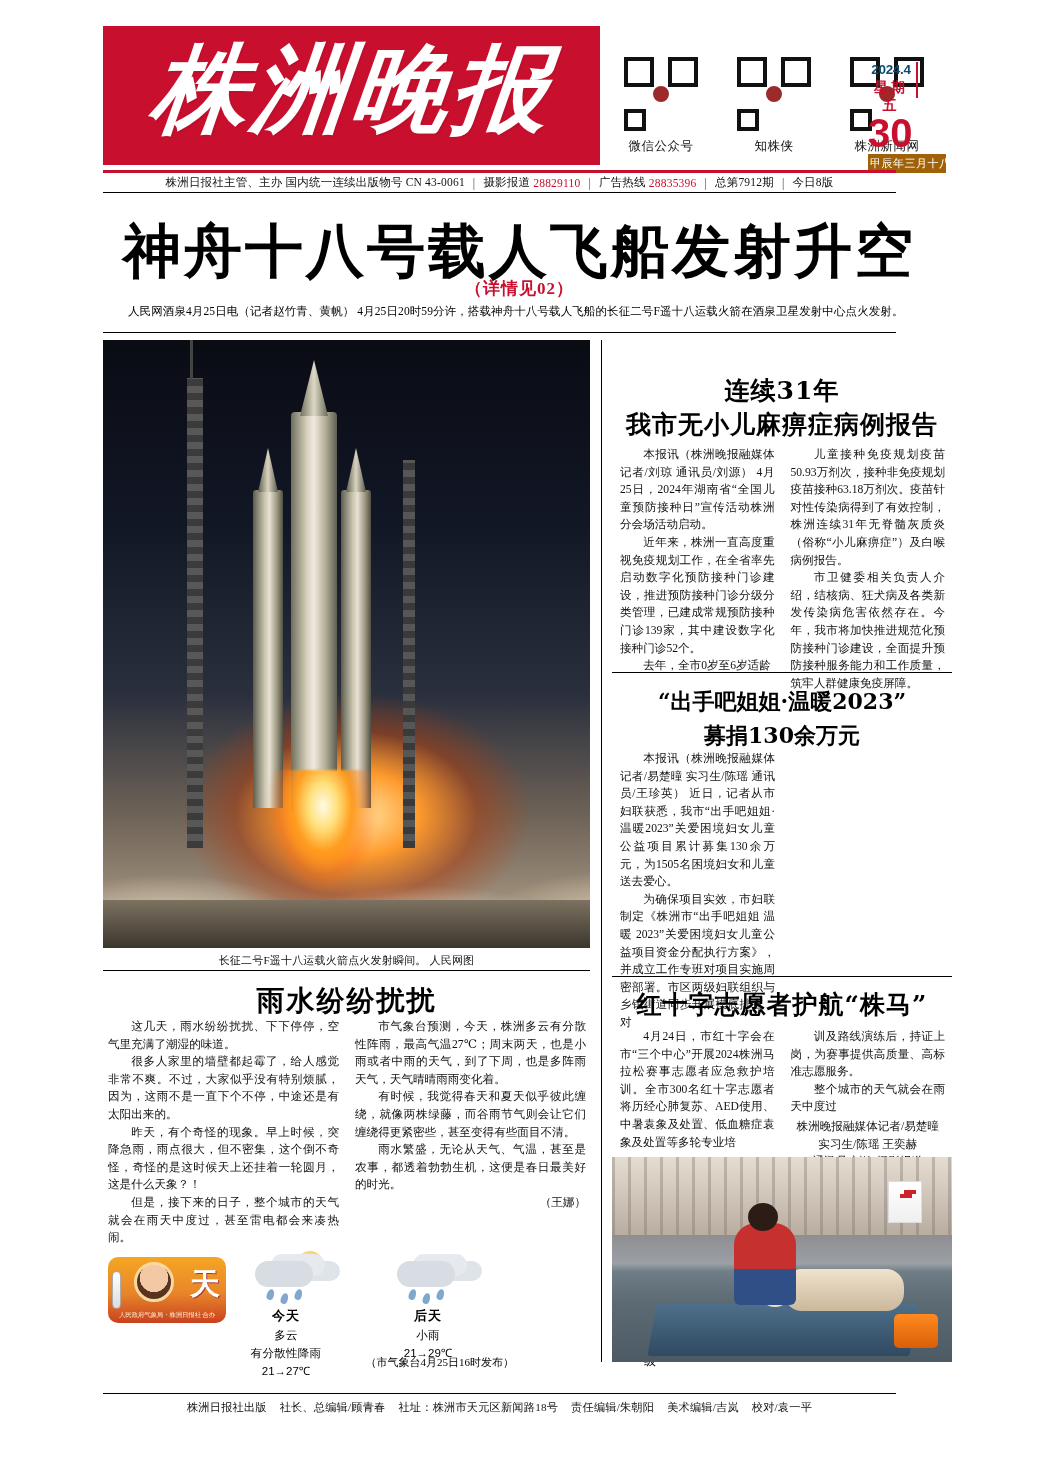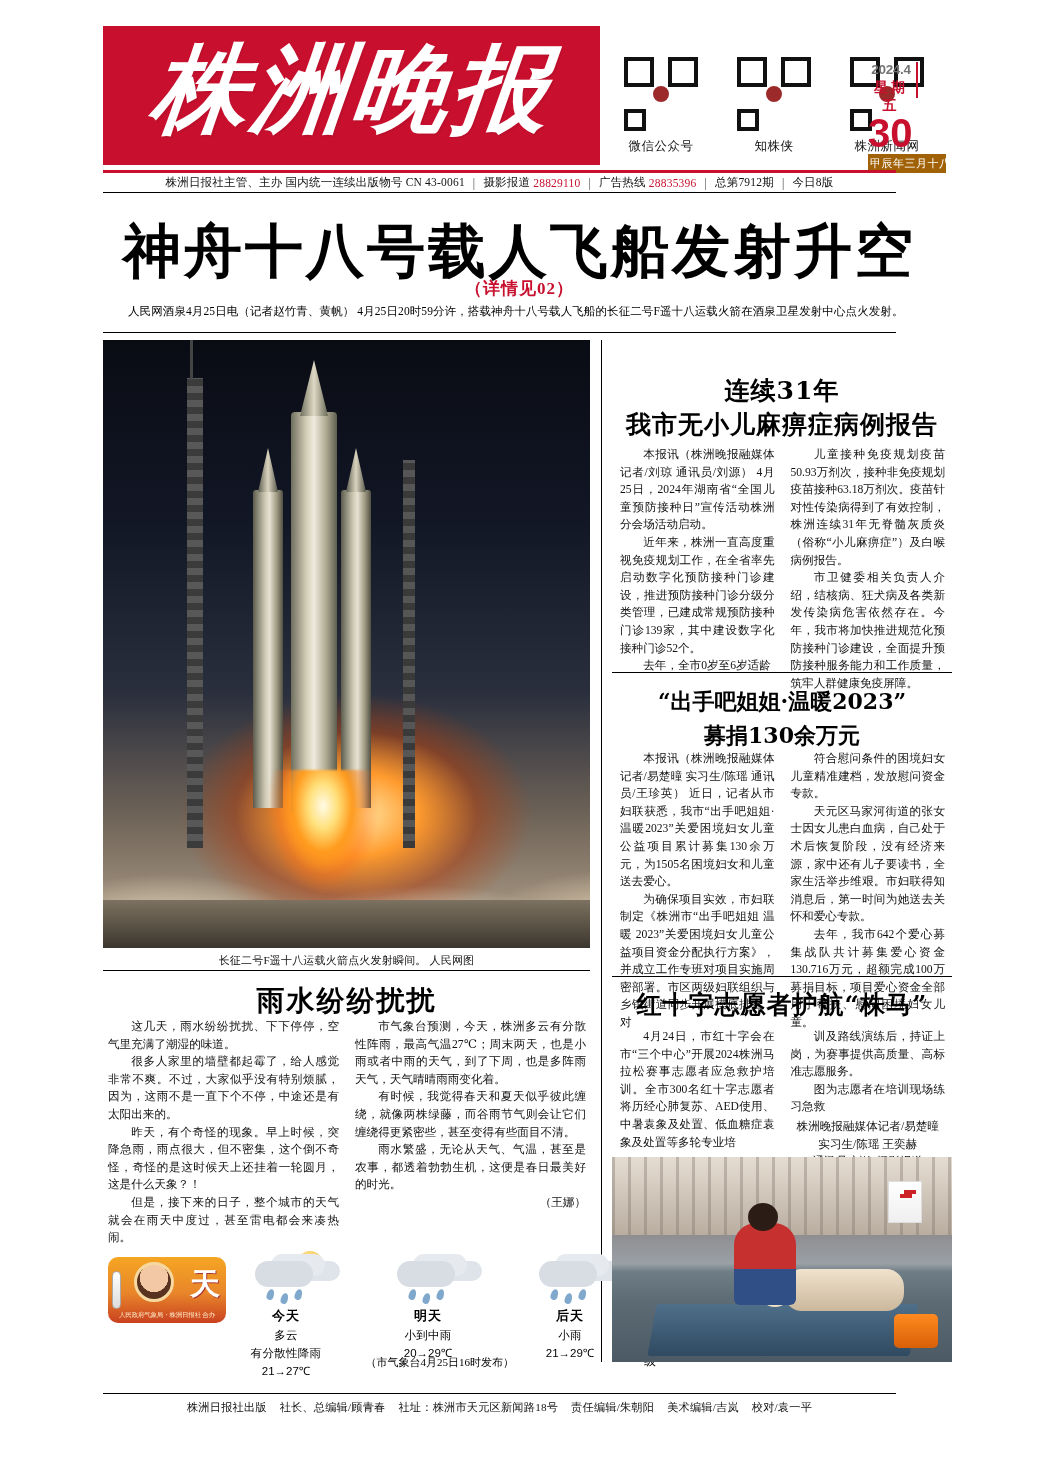--- a/index.html
+++ b/index.html
@@ -47,21 +47,21 @@
   .qr-fin { left:2px; bottom:2px; }
   .qr-ctr {
     position:absolute; left:50%; top:50%; transform:translate(-50%,-50%);
     width:20px; height:20px; border-radius:50%;
     background:#9c2a2a; border:2px solid #fff;
   }
   .qr-label { font-size: 12.5px; margin-top: 5px; color:#111; letter-spacing:.5px; }
 
   .date-block { position: absolute; left: 868px; top: 62px; width: 78px; }
   .date-left { display: inline-block; vertical-align: top; width: 46px; text-align: center; }
-  .date-ym { color: #737373; font-weight: 700; font-size: 13.5px; font-family:"Liberation Sans",sans-serif; letter-spacing:-.3px; }
+  .date-ym { color: #0c4a6e; font-weight: 700; font-size: 13.5px; font-family:"Liberation Sans",sans-serif; letter-spacing:-.3px; }
   .date-dow { color: #C8102E; font-weight: 700; font-size: 14px; letter-spacing: 3px; margin-top: 2px; }
   .date-sep { display:inline-block; width:2px; height:36px; background:#C8102E; vertical-align:top; margin:0 2px; }
   .date-day {
     display:inline-block; vertical-align:top; color:#C8102E; font-weight:700;
     font-size: 40px; line-height: 36px; font-family:"Liberation Sans",sans-serif;
   }
   .date-lunar {
     margin-top: 3px; background:#a16207; color:#fff; font-size:11px;
     text-align:center; padding:2px 2px; letter-spacing:.5px; white-space:nowrap;
   }
@@ -407,31 +407,20 @@
           <i class="drop" style="left:20px; top:40px;"></i>
           <i class="drop" style="left:34px; top:44px;"></i>
           <i class="drop" style="left:48px; top:40px;"></i>
         </div>
         <div class="wx-name">今天</div>
         <div class="wx-desc">多云</div>
         <div class="wx-desc">有分散性降雨</div>
         <div class="wx-temp">21→27℃</div>
       </div>
 
-      <div class="wx-day">
-        <div class="wx-icon">
-          <div class="cloudshape"></div>
-          <i class="drop" style="left:20px; top:40px;"></i>
-          <i class="drop" style="left:34px; top:44px;"></i>
-          <i class="drop" style="left:48px; top:40px;"></i>
-        </div>
-        <div class="wx-name">明天</div>
-        <div class="wx-desc">小到中雨</div>
-        <div class="wx-temp">20→29℃</div>
-      </div>
 
       <div class="wx-day">
         <div class="wx-icon">
           <div class="cloudshape"></div>
           <i class="drop" style="left:20px; top:40px;"></i>
           <i class="drop" style="left:34px; top:44px;"></i>
           <i class="drop" style="left:48px; top:40px;"></i>
         </div>
         <div class="wx-name">后天</div>
         <div class="wx-desc">小雨</div>
@@ -464,35 +453,30 @@
 
   <div class="r-head2">
     <div>“出手吧姐姐·温暖2023”</div>
     <div>募捐130余万元</div>
   </div>
   <div class="colwrap" style="left:620px; top:750px; width:325px;">
     <div class="col" style="width:155px;">
       <p>本报讯（株洲晚报融媒体记者/易楚曈  实习生/陈瑶  通讯员/王珍英）  近日，记者从市妇联获悉，我市“出手吧姐姐·温暖2023”关爱困境妇女儿童公益项目累计募集130余万元，为1505名困境妇女和儿童送去爱心。</p>
       <p>为确保项目实效，市妇联制定《株洲市“出手吧姐姐 温暖 2023”关爱困境妇女儿童公益项目资金分配执行方案》，并成立工作专班对项目实施周密部署。市区两级妇联组织与乡镇街道同步开展摸底排查，对</p>
     </div>
-    <div class="col" style="width:155px;">
-      <p>符合慰问条件的困境妇女儿童精准建档，发放慰问资金专款。</p>
-      <p>天元区马家河街道的张女士因女儿患白血病，自己处于术后恢复阶段，没有经济来源，家中还有儿子要读书，全家生活举步维艰。市妇联得知消息后，第一时间为她送去关怀和爱心专款。</p>
-      <p>去年，我市642个爱心募集战队共计募集爱心资金130.716万元，超额完成100万募捐目标，项目爱心资金全部用于帮扶、慰问困境妇女儿童。</p>
-    </div>
   </div>
 
   <div class="r-head3">红十字志愿者护航“株马”</div>
   <div class="colwrap" style="left:620px; top:1028px; width:325px;">
     <div class="col" style="width:155px;">
       <p>4月24日，市红十字会在市“三个中心”开展2024株洲马拉松赛事志愿者应急救护培训。全市300名红十字志愿者将历经心肺复苏、AED使用、中暑袁象及处置、低血糖症袁象及处置等多轮专业培</p>
     </div>
     <div class="col" style="width:155px;">
       <p>训及路线演练后，持证上岗，为赛事提供高质量、高标准志愿服务。</p>
-      <p>图为志愿者在培训现场练习急救</p>
+      <p>整个城市的天气就会在雨天中度过</p>
       <p style="text-align:center; text-indent:0; margin-top:2px;">株洲晚报融媒体记者/易楚曈</p>
       <p style="text-align:center; text-indent:0;">实习生/陈瑶  王奕赫</p>
       <p style="text-align:center; text-indent:0;">通讯员/刘静  摄影报道</p>
     </div>
   </div>
 
   <div class="photo-rc">
     <div class="rc-bg-building"></div>
     <div class="rc-flag"></div>
     <div class="rc-mat"></div>

